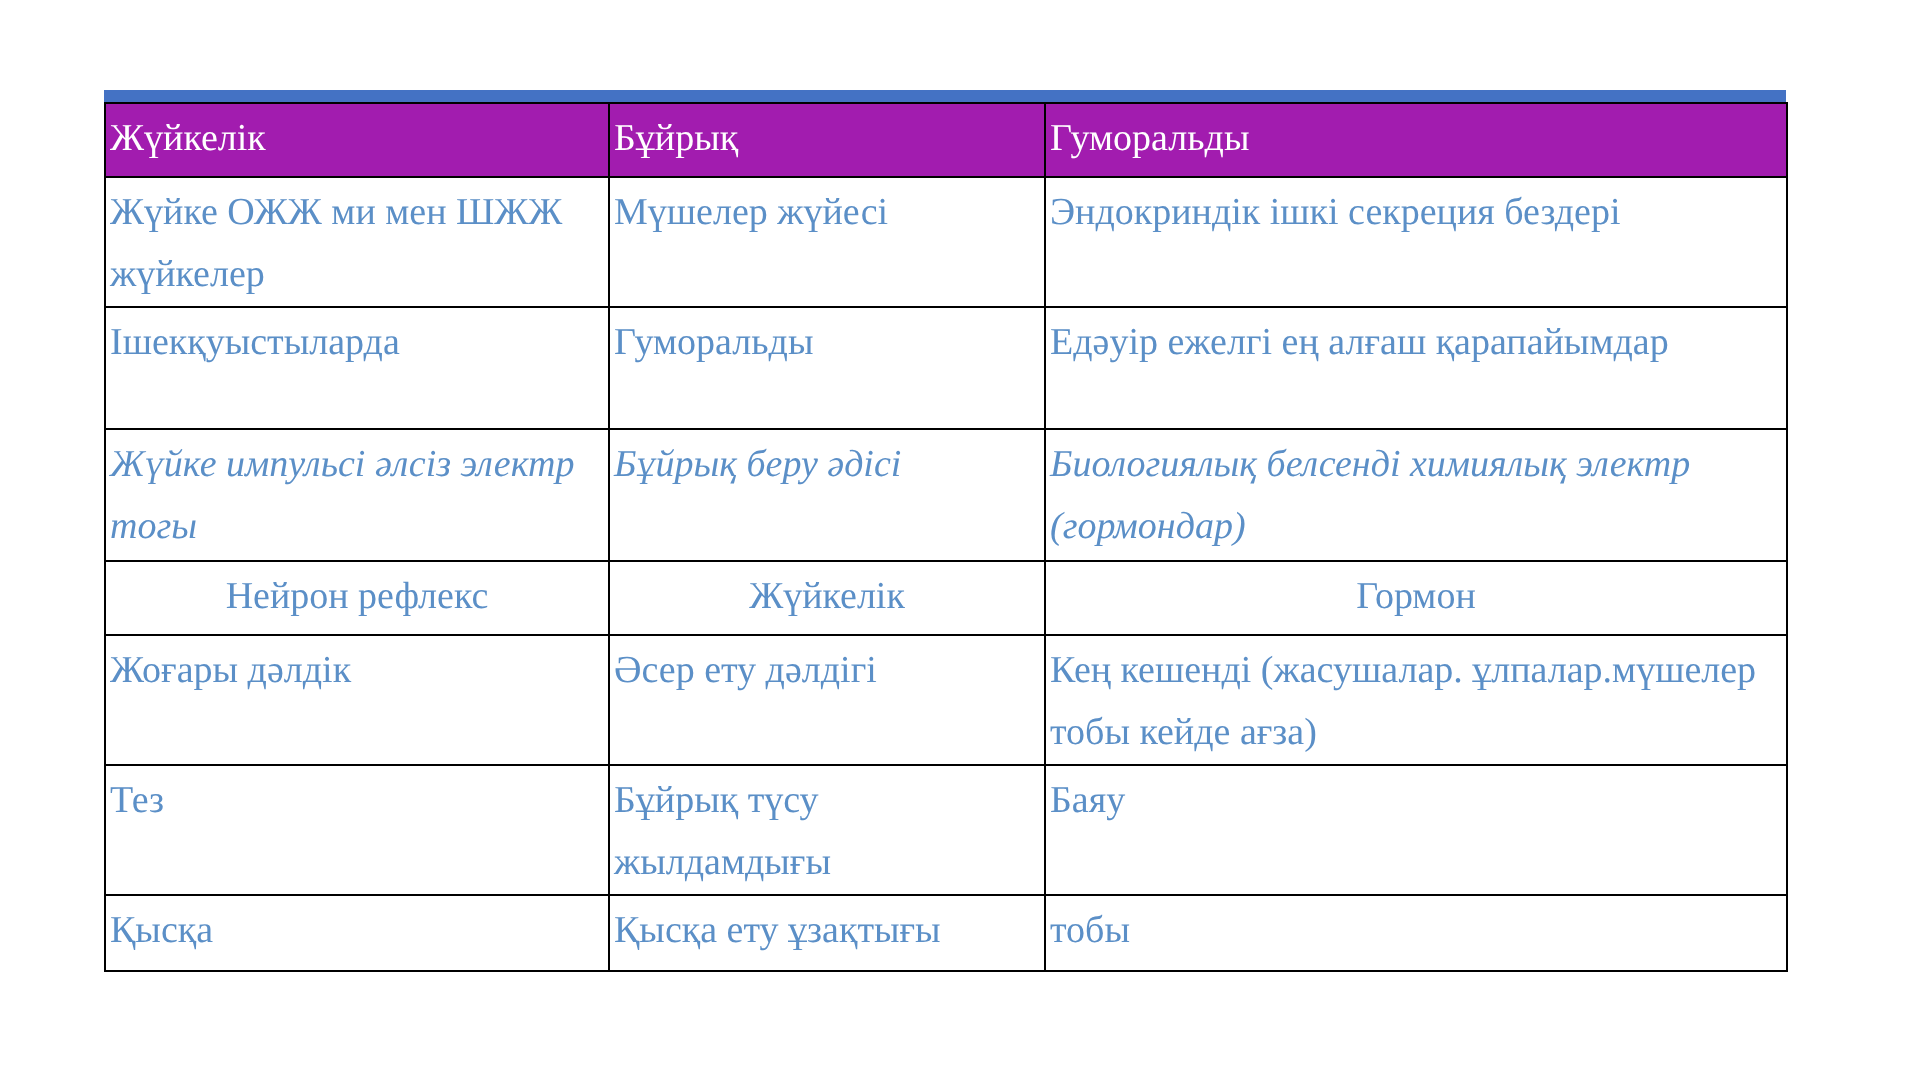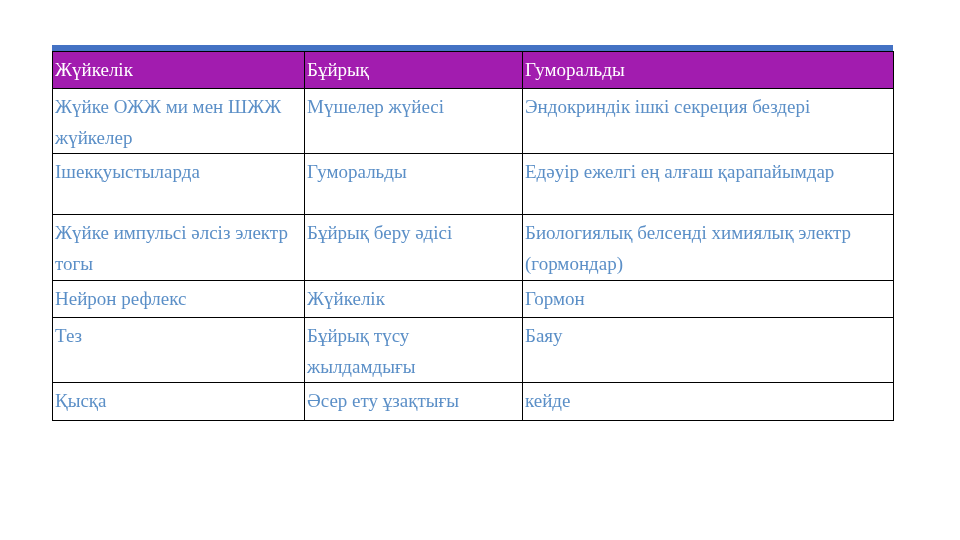--- a/index.html
+++ b/index.html
@@ -7,22 +7,22 @@
          font-family:"Liberation Serif", "DejaVu Serif", serif; }
   .table-wrap { position:absolute; left:52px; top:45px; width:841px; }
   .top-band { height:6px; background:#4472c4; border-right:1px solid #4472c4; }
   table { border-collapse:collapse; width:841px; table-layout:fixed; }
   col.c1 { width:252px; } col.c2 { width:218px; } col.c3 { width:371px; }
   th, td { border:1.5px solid #000; vertical-align:top; text-align:left; padding:2px 2px 0 2px; }
   th { background:#a21caf; color:#ffffff; font-weight:normal; font-size:19px; height:36px; line-height:36px; padding-top:0; }
   td { color:#5b8fc7; font-size:19px; line-height:31px; font-weight:normal; }
   tr.r1 td { height:59px; }
   tr.r2 td { height:58px; }
-  tr.r3 td { height:63px; }
-  tr.r4 td { height:34px; }
+  tr.r3 td { height:63px;font-style:italic; }
+  tr.r4 td { height:34px;text-align:center; }
   tr.r5 td { height:59px; }
   tr.r6 td { height:58px;font-family:Liberation Serif, serif; }
   tr.r7 td { height:35px; }
   table tr td:first-child, table tr th:first-child { border-left:1.5px solid #000; }
 </style>
 </head>
 <body>
 
 <div class="table-wrap">
   <div class="top-band"></div>
@@ -53,25 +53,30 @@
       <tr class="r3">
         <td>Жүйке импульсі әлсіз электр тогы</td>
         <td>Бұйрық беру әдісі</td>
         <td>Биологиялық белсенді химиялық электр (гормондар)</td>
       </tr>
       <tr class="r4">
         <td>Нейрон  рефлекс</td>
         <td>Жүйкелік</td>
         <td>Гормон</td>
       </tr>
+      <tr class="r5">
+        <td>Жоғары  дәлдік</td>
+        <td>Әсер ету дәлдігі</td>
+        <td>Кең кешенді (жасушалар. ұлпалар.мүшелер тобы кейде ағза)</td>
+      </tr>
       <tr class="r6">
         <td>Тез</td>
         <td>Бұйрық түсу жылдамдығы</td>
         <td>Баяу</td>
       </tr>
       <tr class="r7">
         <td>Қысқа</td>
-        <td>Әсер ету ұзақтығы</td>
-        <td>кейде</td>
+        <td>Қысқа ету ұзақтығы</td>
+        <td>тобы</td>
       </tr>
     </tbody>
   </table>
 </div>
 
 </body></html>

